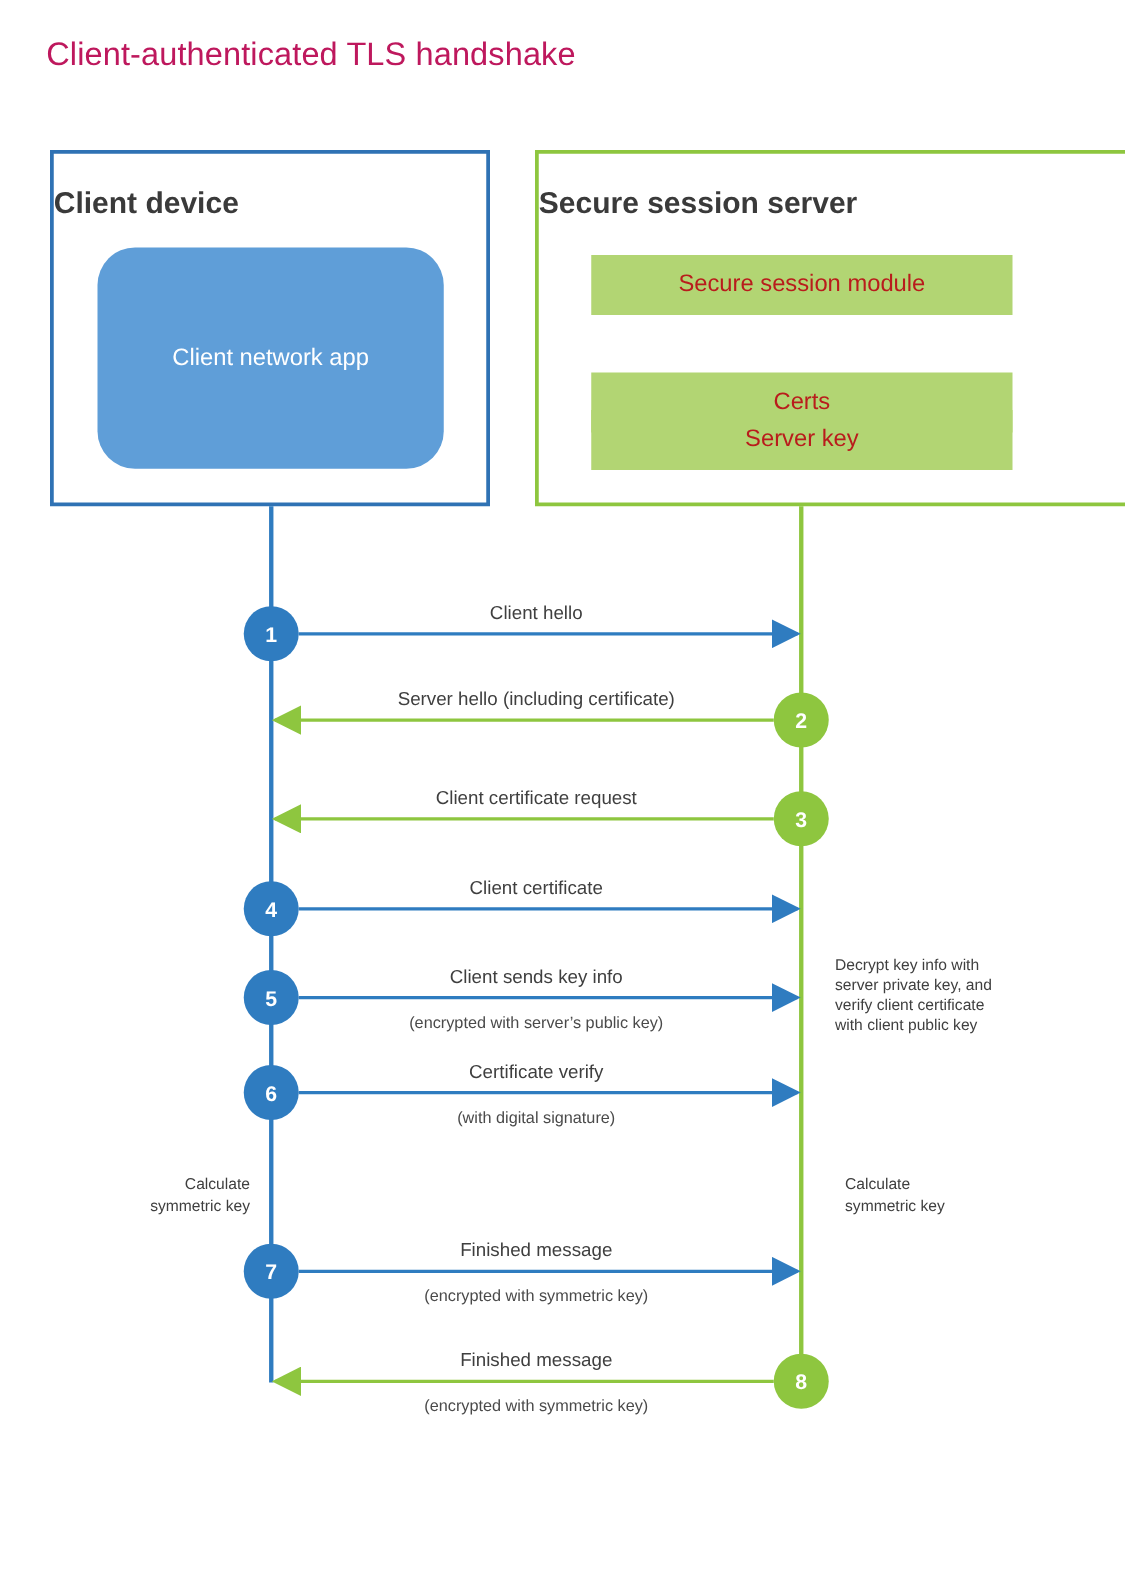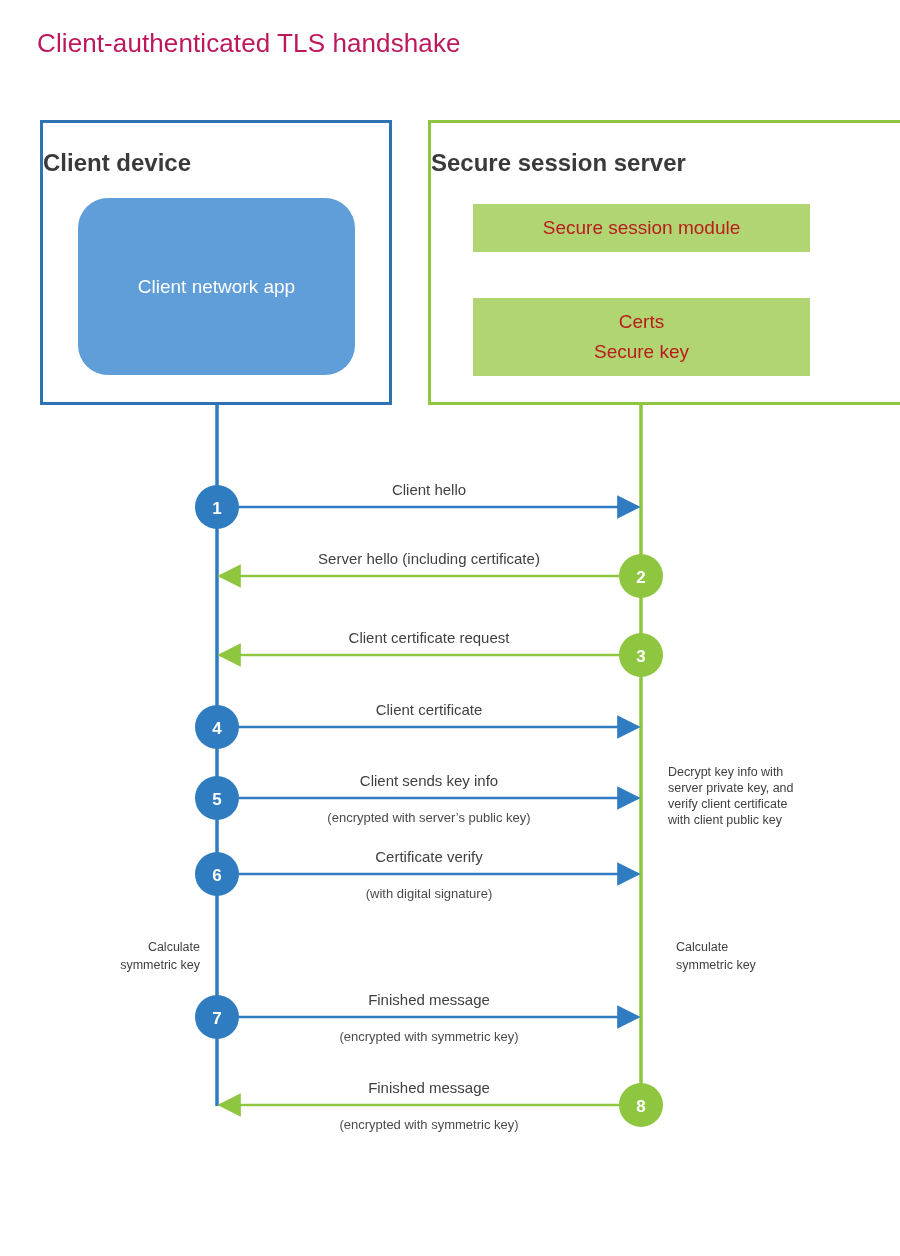--- a/index.html
+++ b/index.html
@@ -142,21 +142,21 @@
 
   <div class="party-box client">
     <div class="party-title">Client device</div>
     <div class="client-app">Client network app</div>
   </div>
 
   <div class="party-box server">
     <div class="party-title">Secure session server</div>
     <div class="server-bar b0">Secure session module</div>
     <div class="server-bar b1">Certs</div>
-    <div class="server-bar b2">Secure key</div>
+    <div class="server-bar b2">Server key</div>
   </div>
 
   <svg id="seq" viewBox="0 0 900 1256">
     <defs>
       <marker id="arrow-blue" markerWidth="9" markerHeight="9" refX="8" refY="4.5" orient="auto">
         <path d="M0,0 L9,4.5 L0,9 z" fill="#2f7cc0"></path>
       </marker>
       <marker id="arrow-green" markerWidth="9" markerHeight="9" refX="8" refY="4.5" orient="auto">
         <path d="M0,0 L9,4.5 L0,9 z" fill="#8ec63f"></path>
       </marker>

